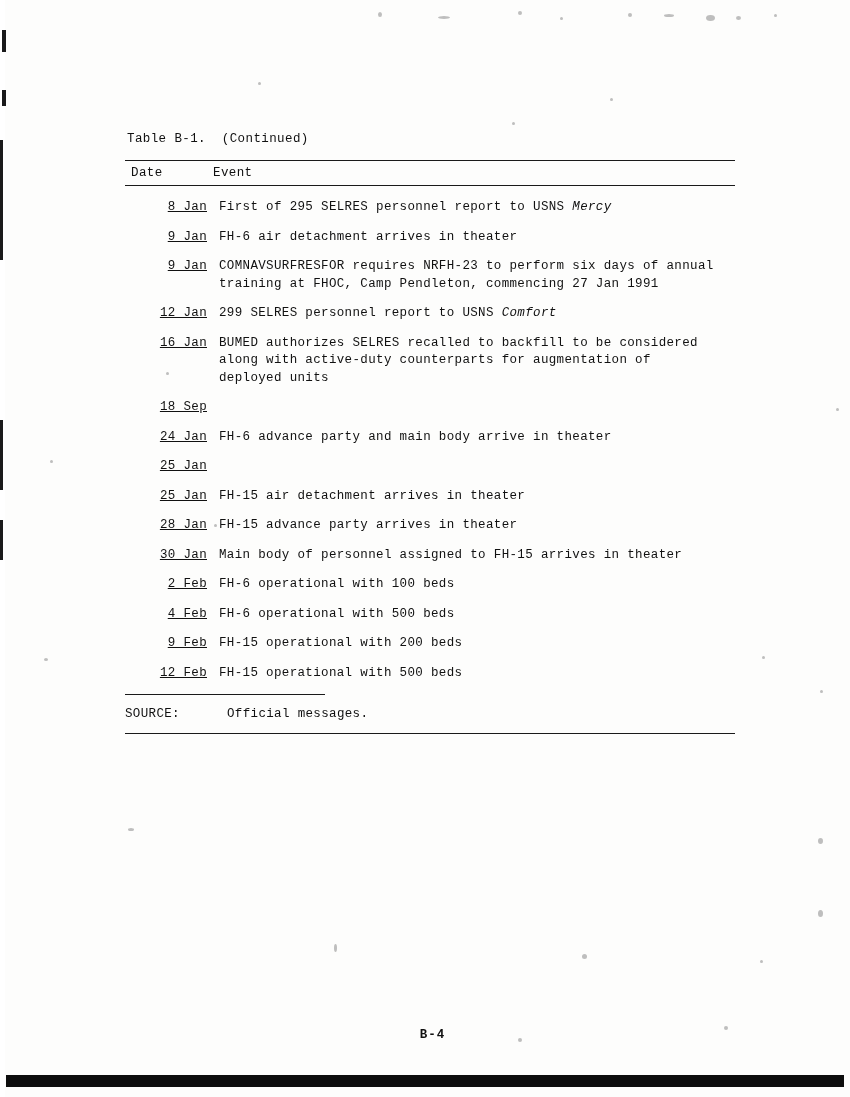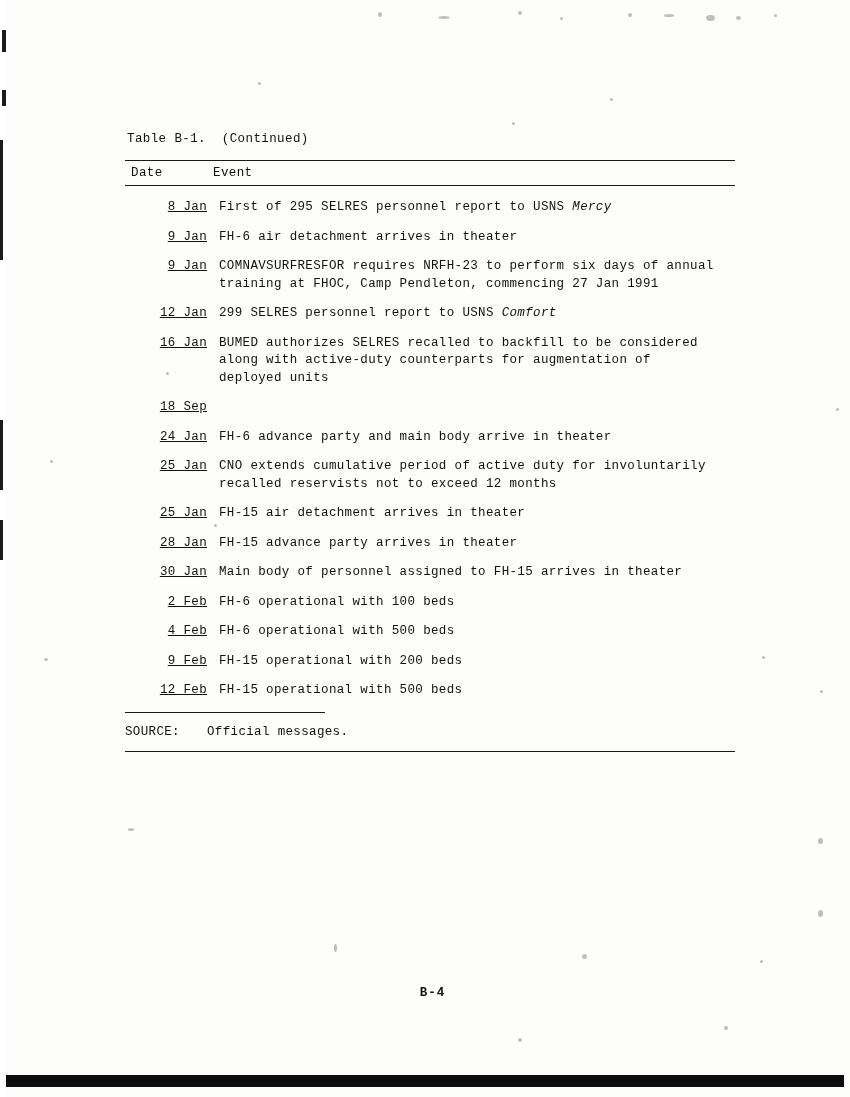--- a/index.html
+++ b/index.html
@@ -119,34 +119,35 @@
   .source-rule {
     margin-top: 6px;
     border-top: 1.4px solid #1a1a1a;
     width: 200px;
   }
   .source-row {
     display: flex;
     font-size: 12.5px;
     letter-spacing: .35px;
     padding: 12px 0 12px 0;
+    gap: 20px;
   }
   .source-label {
     width: 82px;
     flex: 0 0 82px;
   }
   .bottom-rule {
     border-top: 1.6px solid #1a1a1a;
     width: 610px;
   }
 
   .page-number {
     position: absolute;
     left: 0;
-    top: 854px;
+    top: 896px;
     width: 615px;
     text-align: center;
     font-size: 12.5px;
     font-weight: bold;
     letter-spacing: 1px;
   }
 </style>
 </head>
 <body>
 
@@ -228,22 +229,20 @@
       </div>
       <div class="row">
         <div class="date">18 Sep</div>
       </div>
       <div class="row">
         <div class="date">24 Jan</div>
         <div class="event"><span>FH-6 advance party and main body arrive in theater</span></div>
       </div>
       <div class="row">
         <div class="date">25 Jan</div>
-        <div class="event"><span>CNO extends cumulative period of active duty for involuntarily
-recalled reservists not to exceed 12 months</span></div>
       </div>
       <div class="row">
         <div class="date">25 Jan</div>
         <div class="event"><span>FH-15 air detachment arrives in theater</span></div>
       </div>
       <div class="row">
         <div class="date">28 Jan</div>
         <div class="event"><span>FH-15 advance party arrives in theater</span></div>
       </div>
       <div class="row">

